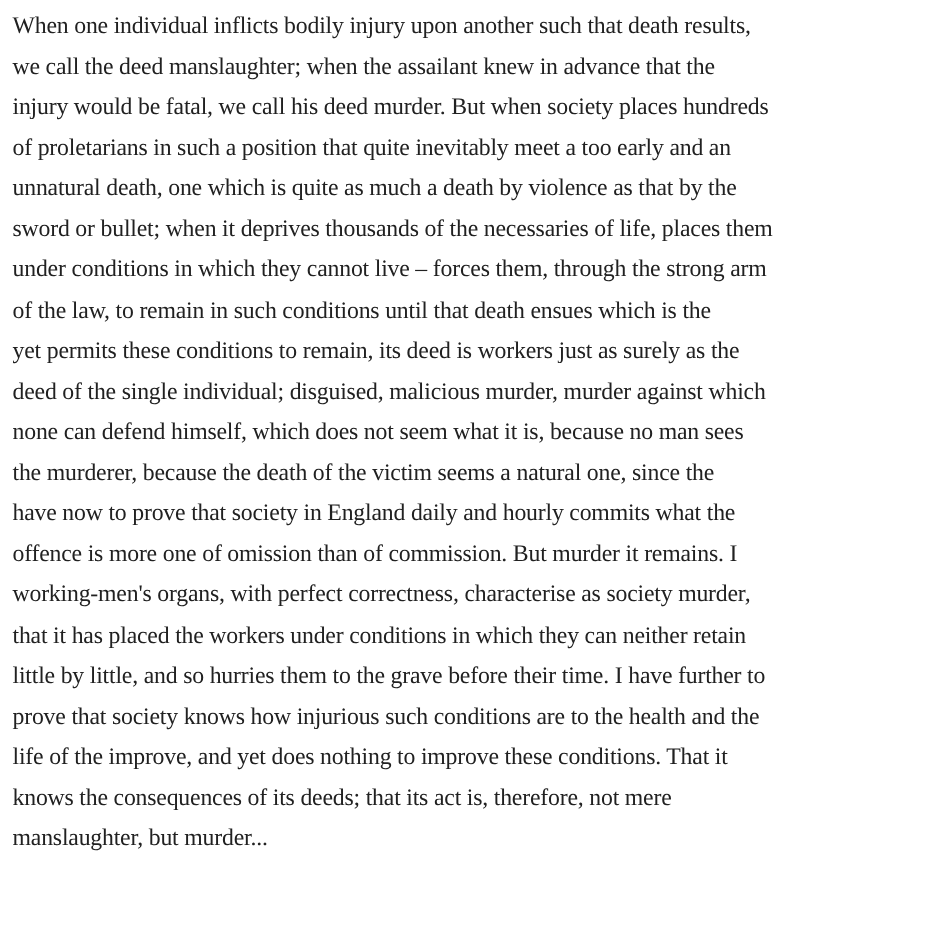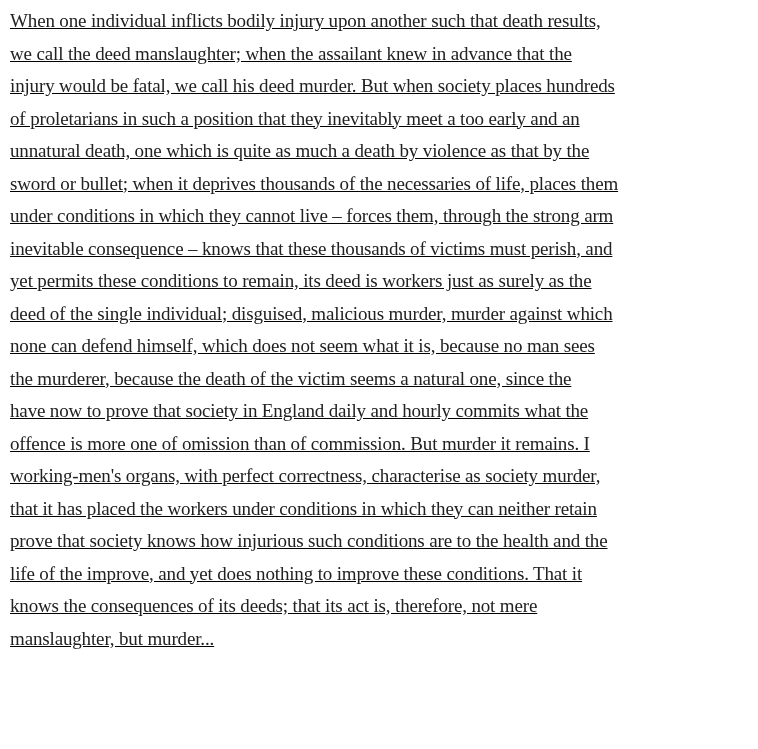--- a/index.html
+++ b/index.html
@@ -9,21 +9,20 @@
     height: 749px;
     overflow: hidden;
     background: #ffffff;
   }
   .page {
     box-sizing: border-box;
     width: 602px;
     height: 749px;
     padding: 5px 4px 0 10px;
     background: #ffffff;
-    text-decoration: underline;
   }
   .paragraph {
     font-family: "Liberation Serif", "DejaVu Serif", serif;
     font-size: 19px;
     line-height: 32.5px;
     letter-spacing: -0.15px;
     color: #212121;
     -webkit-font-smoothing: antialiased;
   }
   .paragraph .line {
@@ -32,31 +31,32 @@
   }
 </style>
 </head>
 <body style="background: rgb(255, 255, 255);">
 
 <div class="page">
   <div class="paragraph" style="color: rgb(33, 33, 33);">
       <div class="line">When one individual inflicts bodily injury upon another such that death results,</div>
       <div class="line">we call the deed manslaughter; when the assailant knew in advance that the</div>
       <div class="line">injury would be fatal, we call his deed murder. But when society places hundreds</div>
-      <div class="line">of proletarians in such a position that they inevitably meet a too early and an</div>
+      <div class="line">of proletarians in such a position that quite inevitably meet a too early and an</div>
       <div class="line">unnatural death, one which is quite as much a death by violence as that by the</div>
       <div class="line">sword or bullet; when it deprives thousands of the necessaries of life, places them</div>
       <div class="line">under conditions in which they cannot live – forces them, through the strong arm</div>
-      <div class="line">inevitable consequence – knows that these thousands of victims must perish, and</div>
+      <div class="line">of the law, to remain in such conditions until that death ensues which is the</div>
       <div class="line">yet permits these conditions to remain, its deed is workers just as surely as the</div>
       <div class="line">deed of the single individual; disguised, malicious murder, murder against which</div>
       <div class="line">none can defend himself, which does not seem what it is, because no man sees</div>
       <div class="line">the murderer, because the death of the victim seems a natural one, since the</div>
       <div class="line">have now to prove that society in England daily and hourly commits what the</div>
       <div class="line">offence is more one of omission than of commission. But murder it remains. I</div>
       <div class="line">working-men's organs, with perfect correctness, characterise as society murder,</div>
       <div class="line">that it has placed the workers under conditions in which they can neither retain</div>
+      <div class="line">little by little, and so hurries them to the grave before their time. I have further to</div>
       <div class="line">prove that society knows how injurious such conditions are to the health and the</div>
       <div class="line">life of the improve, and yet does nothing to improve these conditions. That it</div>
       <div class="line">knows the consequences of its deeds; that its act is, therefore, not mere</div>
       <div class="line">manslaughter, but murder...</div>
     </div>
 </div>
 
 </body></html>

